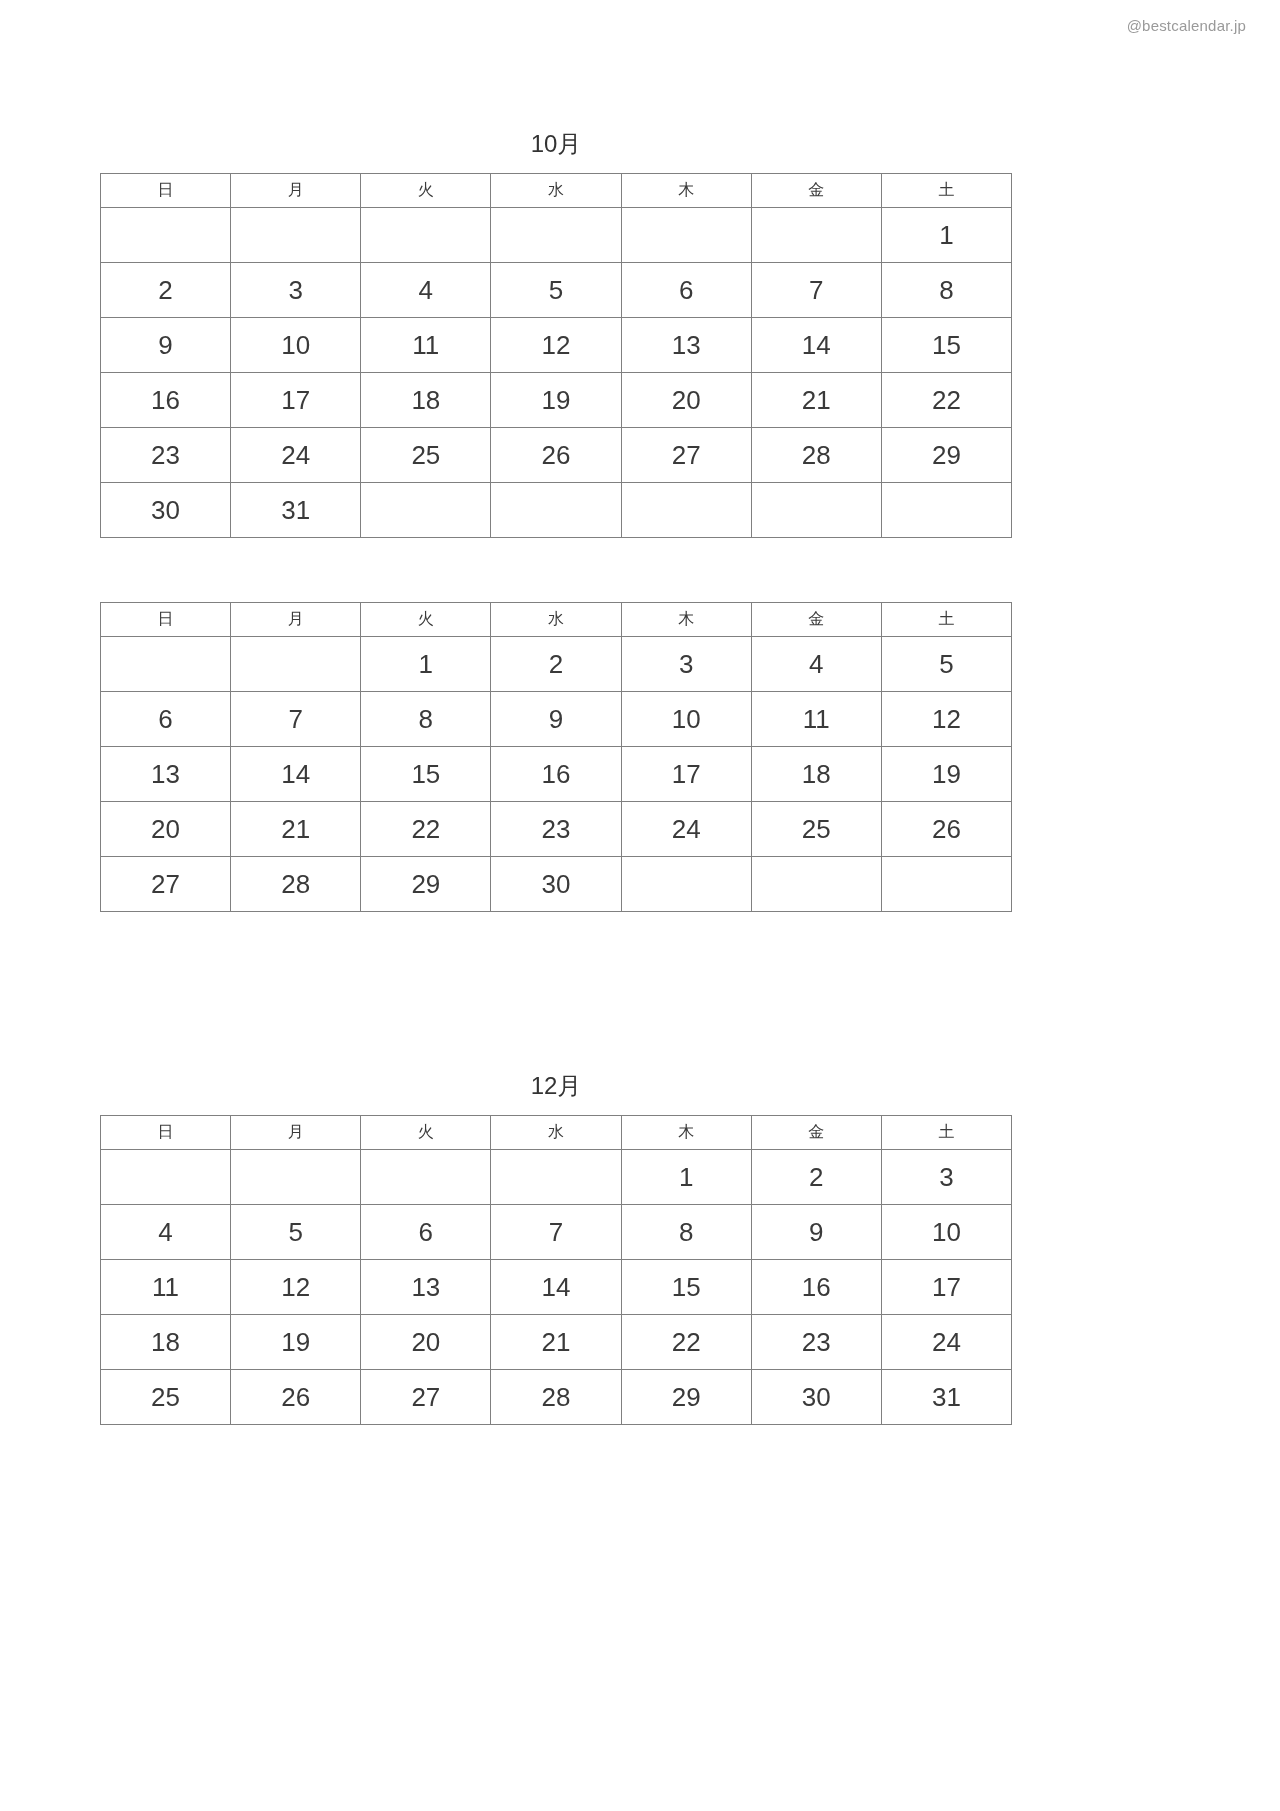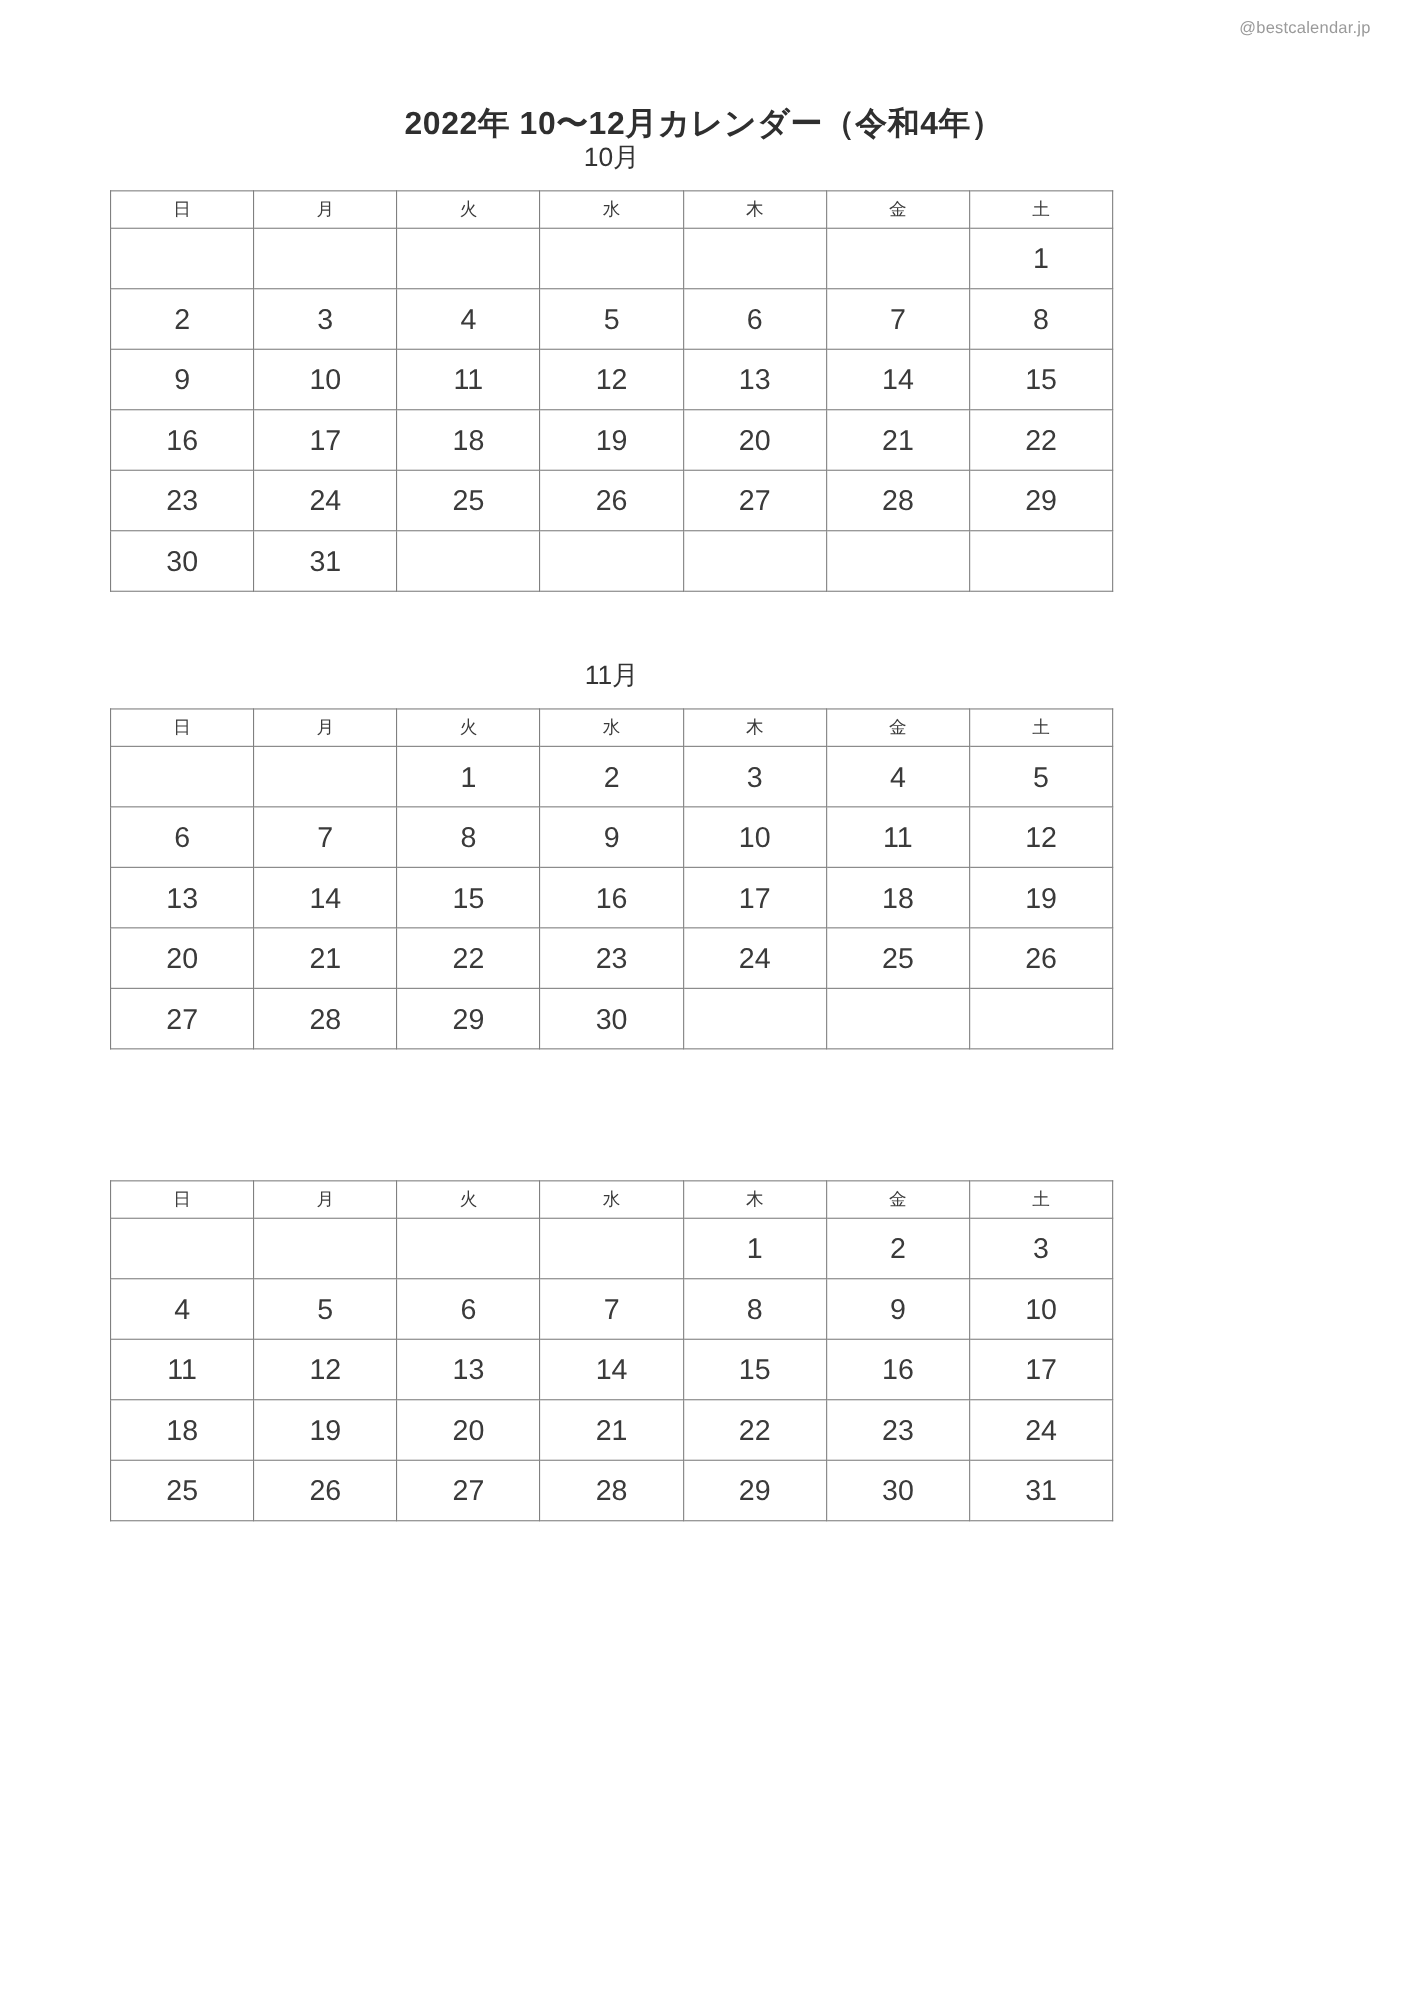--- a/index.html
+++ b/index.html
@@ -96,21 +96,20 @@
   .holiday { color: #d32f2f; }
   .empty { color: transparent; }
 </style>
 </head>
 <body>
 
 <div class="page">
 
   <div class="watermark">@bestcalendar.jp</div>
 
-  <h1 class="page-title">2022年 10〜12月カレンダー（令和4年）</h1>
 
   <div class="month-block" id="month-0">
     <div class="month-label">10月</div>
     <table class="cal">
       <thead>
         <tr>
             <th class="sun">日</th>
             <th class="weekday">月</th>
             <th class="weekday">火</th>
             <th class="weekday">水</th>
@@ -172,21 +171,20 @@
             <td class="empty"></td>
             <td class="empty"></td>
             <td class="empty"></td>
             <td class="empty"></td>
           </tr>
         </tbody>
     </table>
   </div>
 
   <div class="month-block" id="month-1">
-    <div class="month-label">11月</div>
     <table class="cal">
       <thead>
         <tr>
             <th class="sun">日</th>
             <th class="weekday">月</th>
             <th class="weekday">火</th>
             <th class="weekday">水</th>
             <th class="weekday">木</th>
             <th class="weekday">金</th>
             <th class="sat">土</th>
@@ -236,20 +234,21 @@
             <td class="weekday">30</td>
             <td class="empty"></td>
             <td class="empty"></td>
             <td class="empty"></td>
           </tr>
         </tbody>
     </table>
   </div>
 
   <div class="month-block" id="month-2">
+    <div class="month-label">12月</div>
     <table class="cal">
       <thead>
         <tr>
             <th class="sun">日</th>
             <th class="weekday">月</th>
             <th class="weekday">火</th>
             <th class="weekday">水</th>
             <th class="weekday">木</th>
             <th class="weekday">金</th>
             <th class="sat">土</th>

